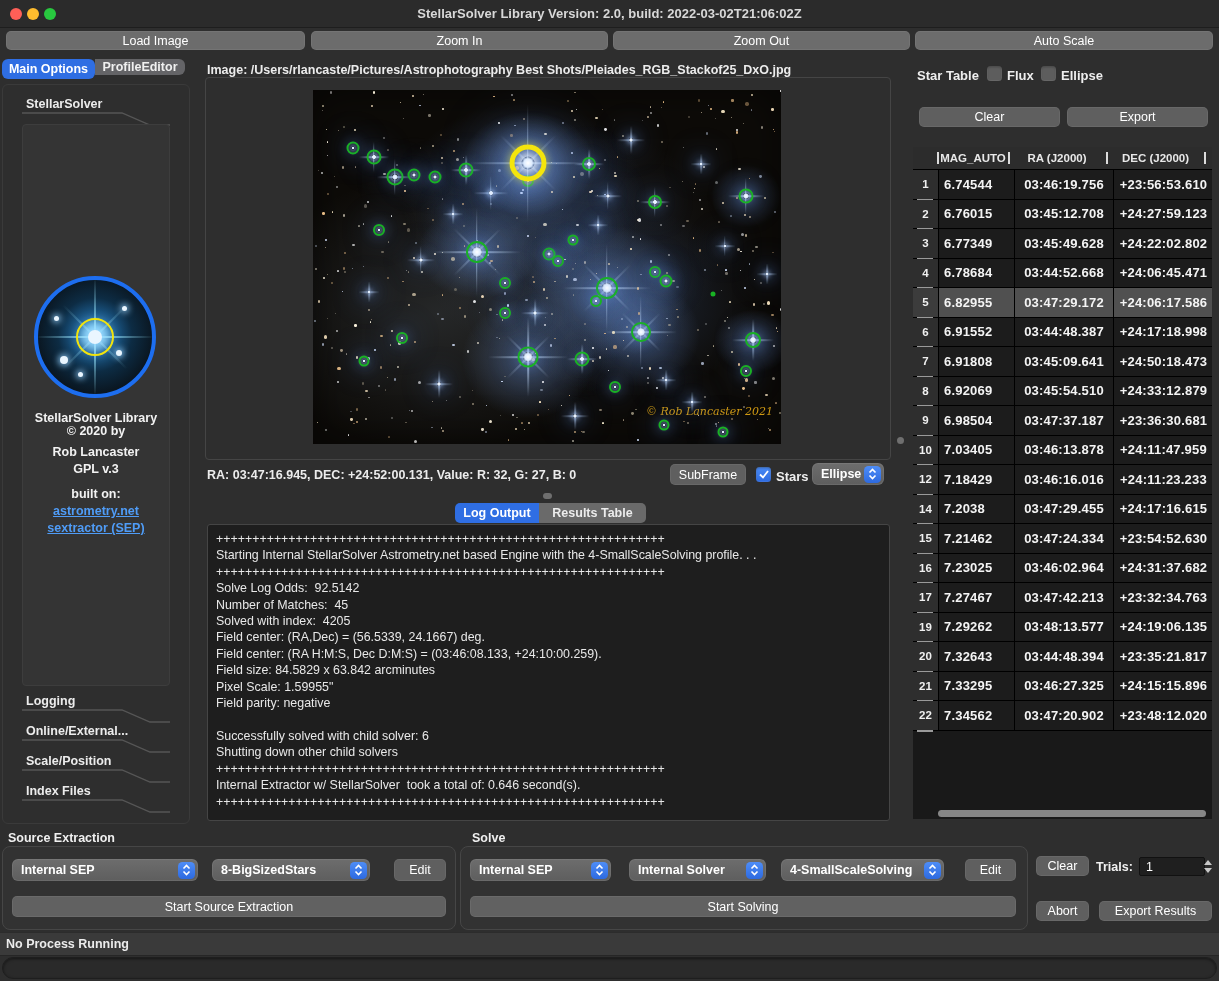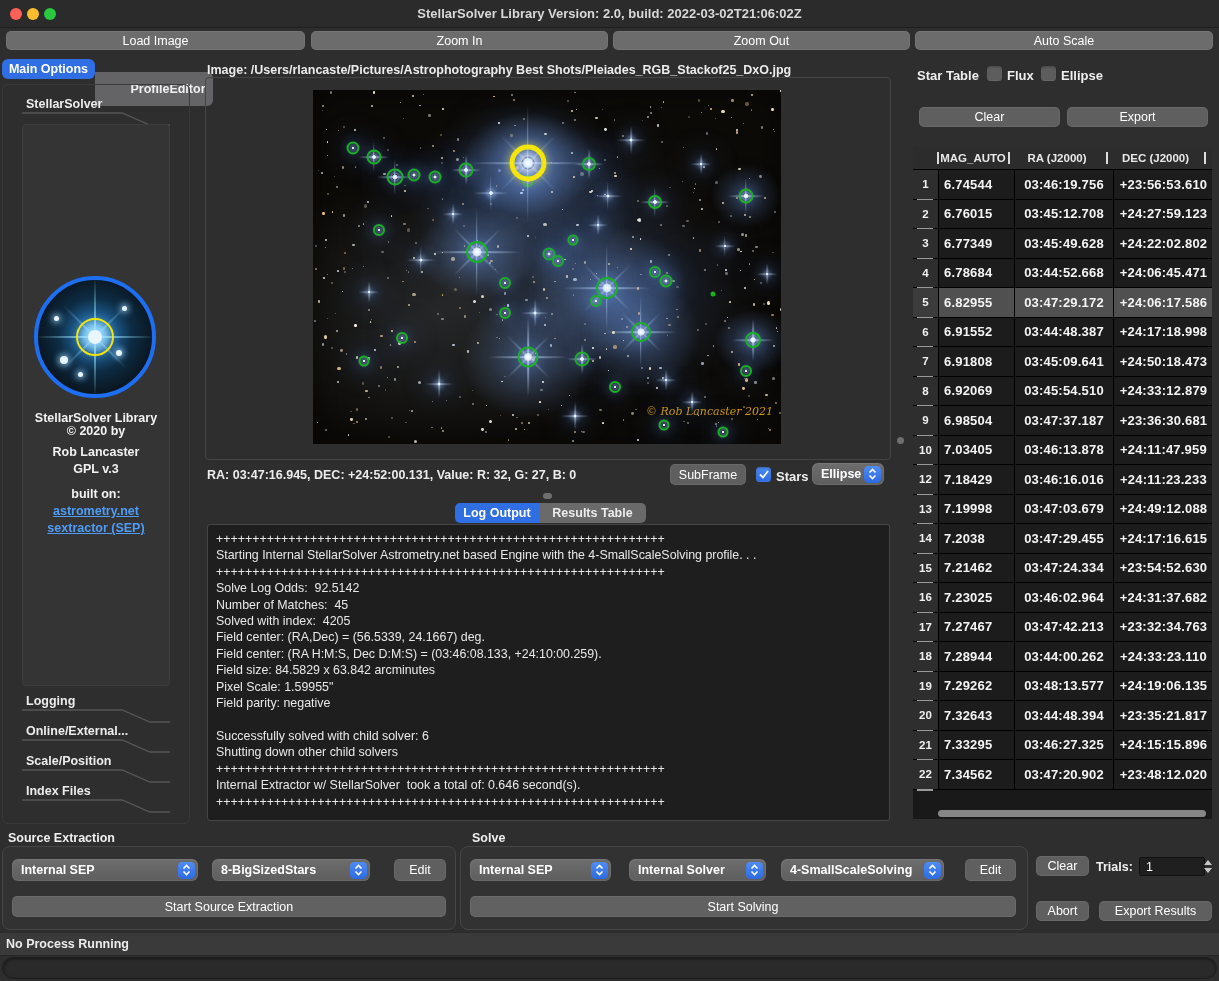--- a/index.html
+++ b/index.html
@@ -105,21 +105,21 @@
   <span class="light" style="left:44px;background:#28c83f;"></span>
   <span class="title">StellarSolver Library Version: 2.0, build: 2022-03-02T21:06:02Z</span>
 </div>
 
 <div class="btn" style="left:6px;top:31px;width:299px;height:19px;">Load Image</div>
 <div class="btn" style="left:311px;top:31px;width:297px;height:19px;text-align:right;">Zoom In</div>
 <div class="btn" style="left:613px;top:31px;width:297px;height:19px;">Zoom Out</div>
 <div class="btn" style="left:915px;top:31px;width:298px;height:19px;">Auto Scale</div>
 
 <div class="tab on" style="left:2px;top:59px;width:93px;height:20px;border-radius:6px;z-index:2;">Main Options</div>
-<div class="tab off" style="left:95px;top:72px;width:90px;height:34px;border-radius:0 6px 6px 0;padding-left:28px;">ProfileEditor</div>
+<div class="tab off" style="left:95px;top:59px;width:90px;height:16px;border-radius:0 6px 6px 0;">ProfileEditor</div>
 
 <div class="abs panelframe" style="left:2px;top:84px;width:186px;height:738px;"></div>
 
 <div class="abs secthead" style="left:26px;top:97px;">StellarSolver</div>
 <svg class="abs tabline" style="left:22px;top:111px;" width="148" height="16" viewBox="0 0 148 16">
     <path d="M0 2 H100 L128 14 H148"></path>
   </svg>
 
 <div class="abs aboutbox" style="left:22px;top:124px;width:146px;height:560px;">
   <div class="logo" style="left:11px;top:151px;width:114px;height:114px;">
@@ -964,26 +964,20 @@
         <div class="td-ra">03:46:13.878</div>
         <div class="td-dec">+24:11:47.959</div>
       </div>
       <div class="tr">
         <div class="td-n">12</div>
         <div class="td-mag">7.18429</div>
         <div class="td-ra">03:46:16.016</div>
         <div class="td-dec">+24:11:23.233</div>
       </div>
       <div class="tr">
-        <div class="td-n">13</div>
-        <div class="td-mag">7.19998</div>
-        <div class="td-ra">03:47:03.679</div>
-        <div class="td-dec">+24:49:12.088</div>
-      </div>
-      <div class="tr">
         <div class="td-n">14</div>
         <div class="td-mag">7.2038</div>
         <div class="td-ra">03:47:29.455</div>
         <div class="td-dec">+24:17:16.615</div>
       </div>
       <div class="tr">
         <div class="td-n">15</div>
         <div class="td-mag">7.21462</div>
         <div class="td-ra">03:47:24.334</div>
         <div class="td-dec">+23:54:52.630</div>
@@ -992,26 +986,20 @@
         <div class="td-n">16</div>
         <div class="td-mag">7.23025</div>
         <div class="td-ra">03:46:02.964</div>
         <div class="td-dec">+24:31:37.682</div>
       </div>
       <div class="tr">
         <div class="td-n">17</div>
         <div class="td-mag">7.27467</div>
         <div class="td-ra">03:47:42.213</div>
         <div class="td-dec">+23:32:34.763</div>
-      </div>
-      <div class="tr">
-        <div class="td-n">18</div>
-        <div class="td-mag">7.28944</div>
-        <div class="td-ra">03:44:00.262</div>
-        <div class="td-dec">+24:33:23.110</div>
       </div>
       <div class="tr">
         <div class="td-n">19</div>
         <div class="td-mag">7.29262</div>
         <div class="td-ra">03:48:13.577</div>
         <div class="td-dec">+24:19:06.135</div>
       </div>
       <div class="tr">
         <div class="td-n">20</div>
         <div class="td-mag">7.32643</div>

